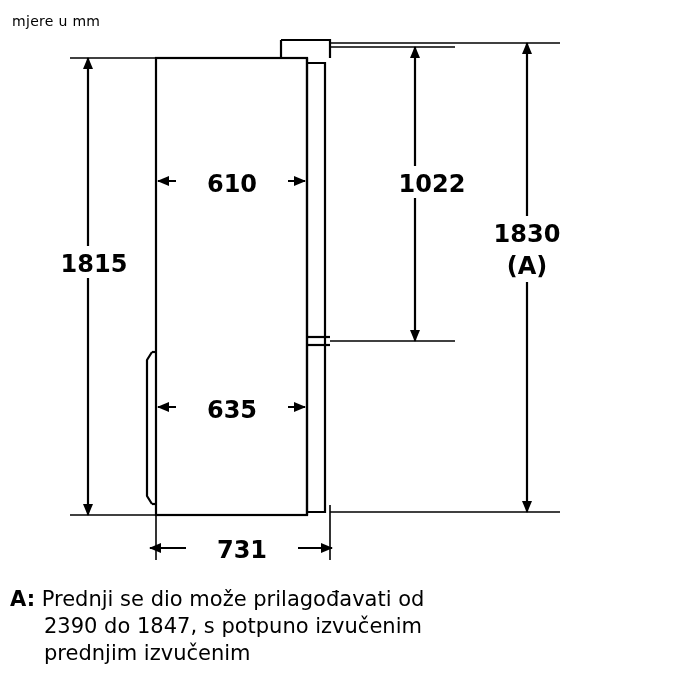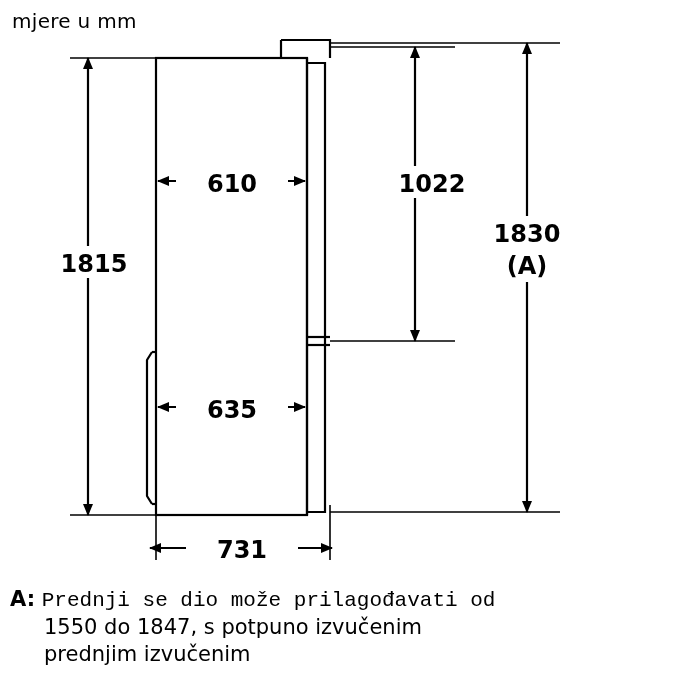--- a/index.html
+++ b/index.html
@@ -21,38 +21,37 @@
   }
   #diagram-svg {
     position: absolute;
     left: 0;
     top: 0;
   }
   .hdr {
     position: absolute;
     left: 12px;
     top: 8px;
-    font-size: 20px;
+    font-size: 14px;
     line-height: 26px;
     letter-spacing: 0.3px;
   }
   .note {
     position: absolute;
     left: 10px;
     top: 586px;
     width: 684px;
     font-size: 21px;
     line-height: 27px;
   }
   .note .lbl {
     font-weight: bold;
   }
   .note .body {
     display: inline;
-    font-family: Liberation Mono, monospace;
   }
   .note .cont {
     display: block;
     margin-left: 34px;
   }
   text {
     font-family: "DejaVu Sans", sans-serif;
     font-weight: bold;
     fill: #000000;
   }
@@ -142,17 +141,17 @@
     <text class="dimbig" x="527" y="242" text-anchor="middle">1830</text>
     <text class="dimbig" x="527" y="274" text-anchor="middle">(A)</text>
 
     <rect x="186" y="532" width="112" height="32" fill="#fff" stroke="none"></rect>
     <text class="dimbig" x="242" y="558" text-anchor="middle">731</text>
   </svg>
 
   <div class="note">
     <span class="lbl">A:</span>
     <span class="body">Prednji se dio može prilagođavati od</span>
-    <span class="cont">1550 do 1847, s potpuno izvučenim</span>
+    <span class="cont">2390 do 1847, s potpuno izvučenim</span>
     <span class="cont">prednjim izvučenim</span>
   </div>
 
 </div>
 
 </body></html>

